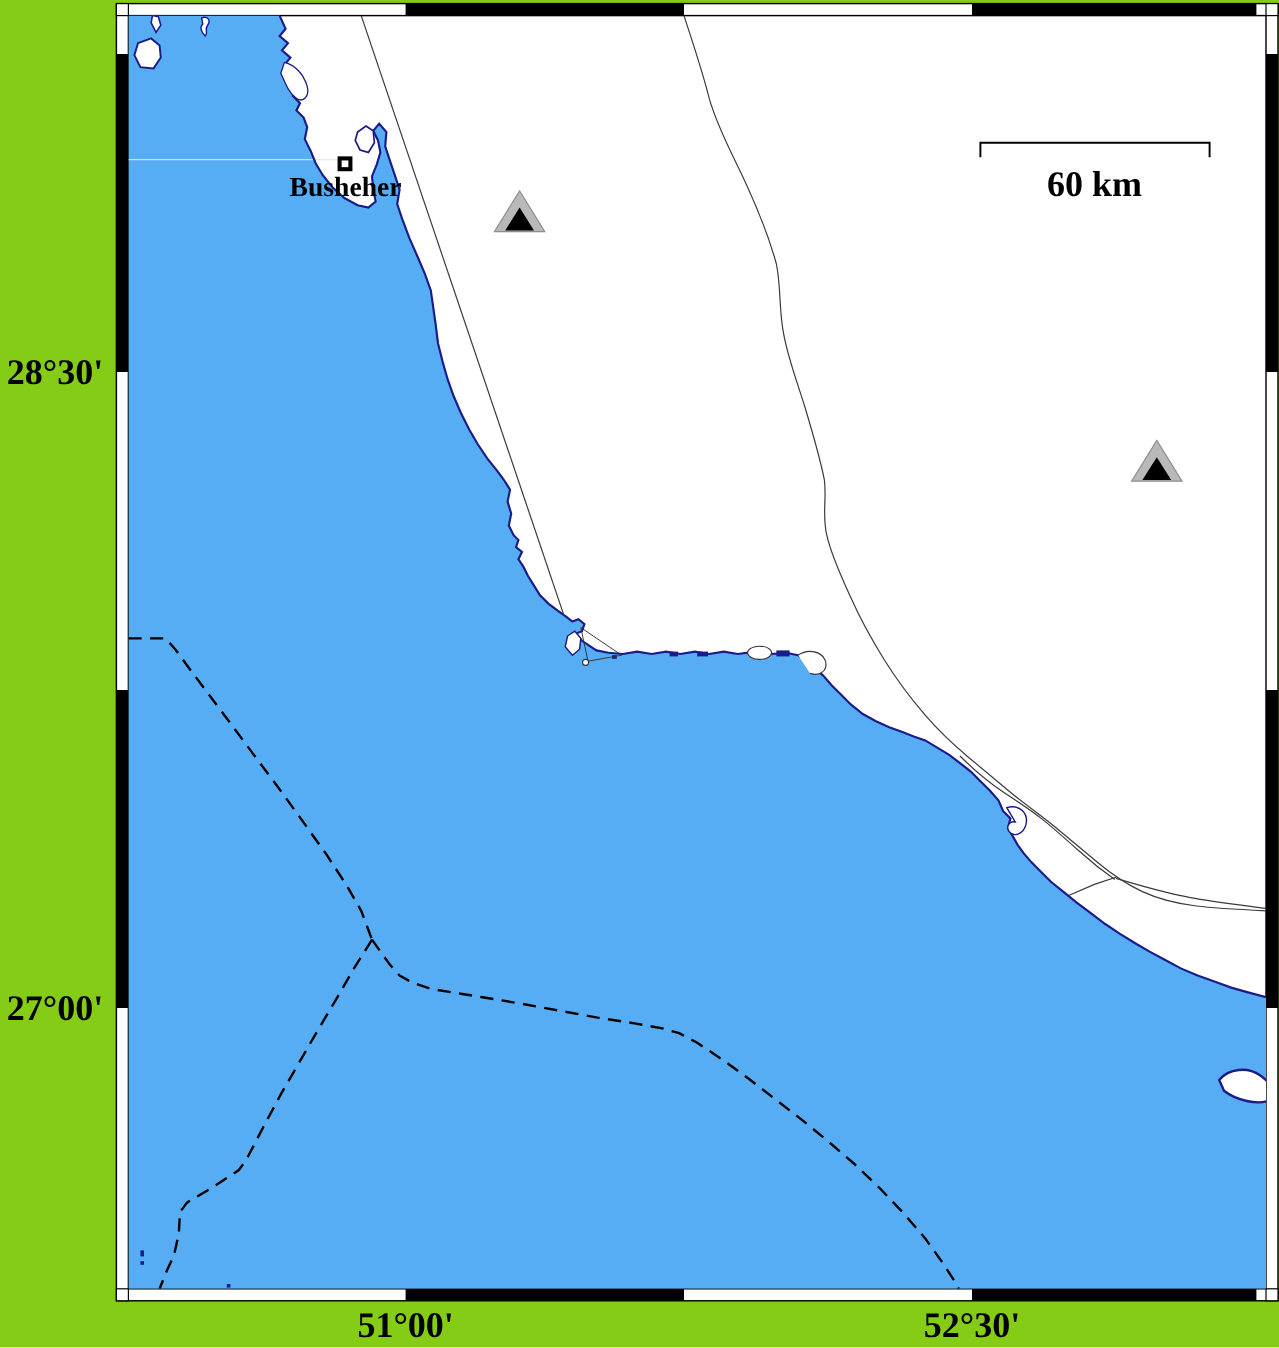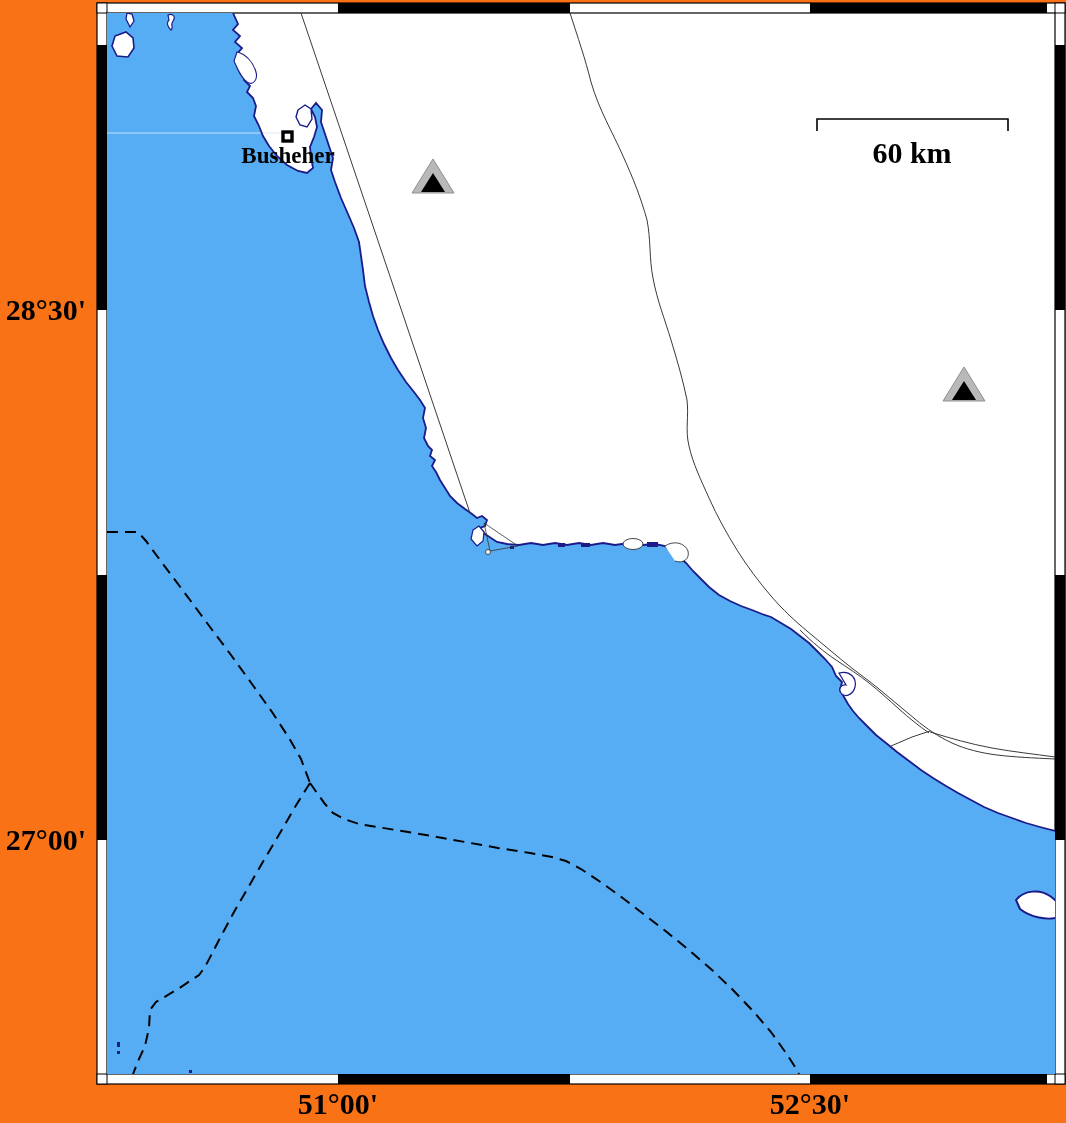--- a/index.html
+++ b/index.html
@@ -1,19 +1,19 @@
 <!DOCTYPE html>
 <html><head>
 <meta charset="utf-8">
 <style>
   html,body{margin:0;padding:0;background:#ffffff;}
   #stage{
     position:relative;
     width:1066px;height:1123px;
-    background:#f97316;
+    background:#84cc16;
     font-family:"Liberation Serif","DejaVu Serif",serif;
   }
   svg{position:absolute;left:0;top:0;}
   text{font-family:"Liberation Serif","DejaVu Serif",serif;font-weight:bold;fill:#000;}
   .axis-label{font-size:30px;}
   .scale-label{font-size:30px;}
   .city-label{font-size:23px;}
 </style>
 </head>
 <body>

